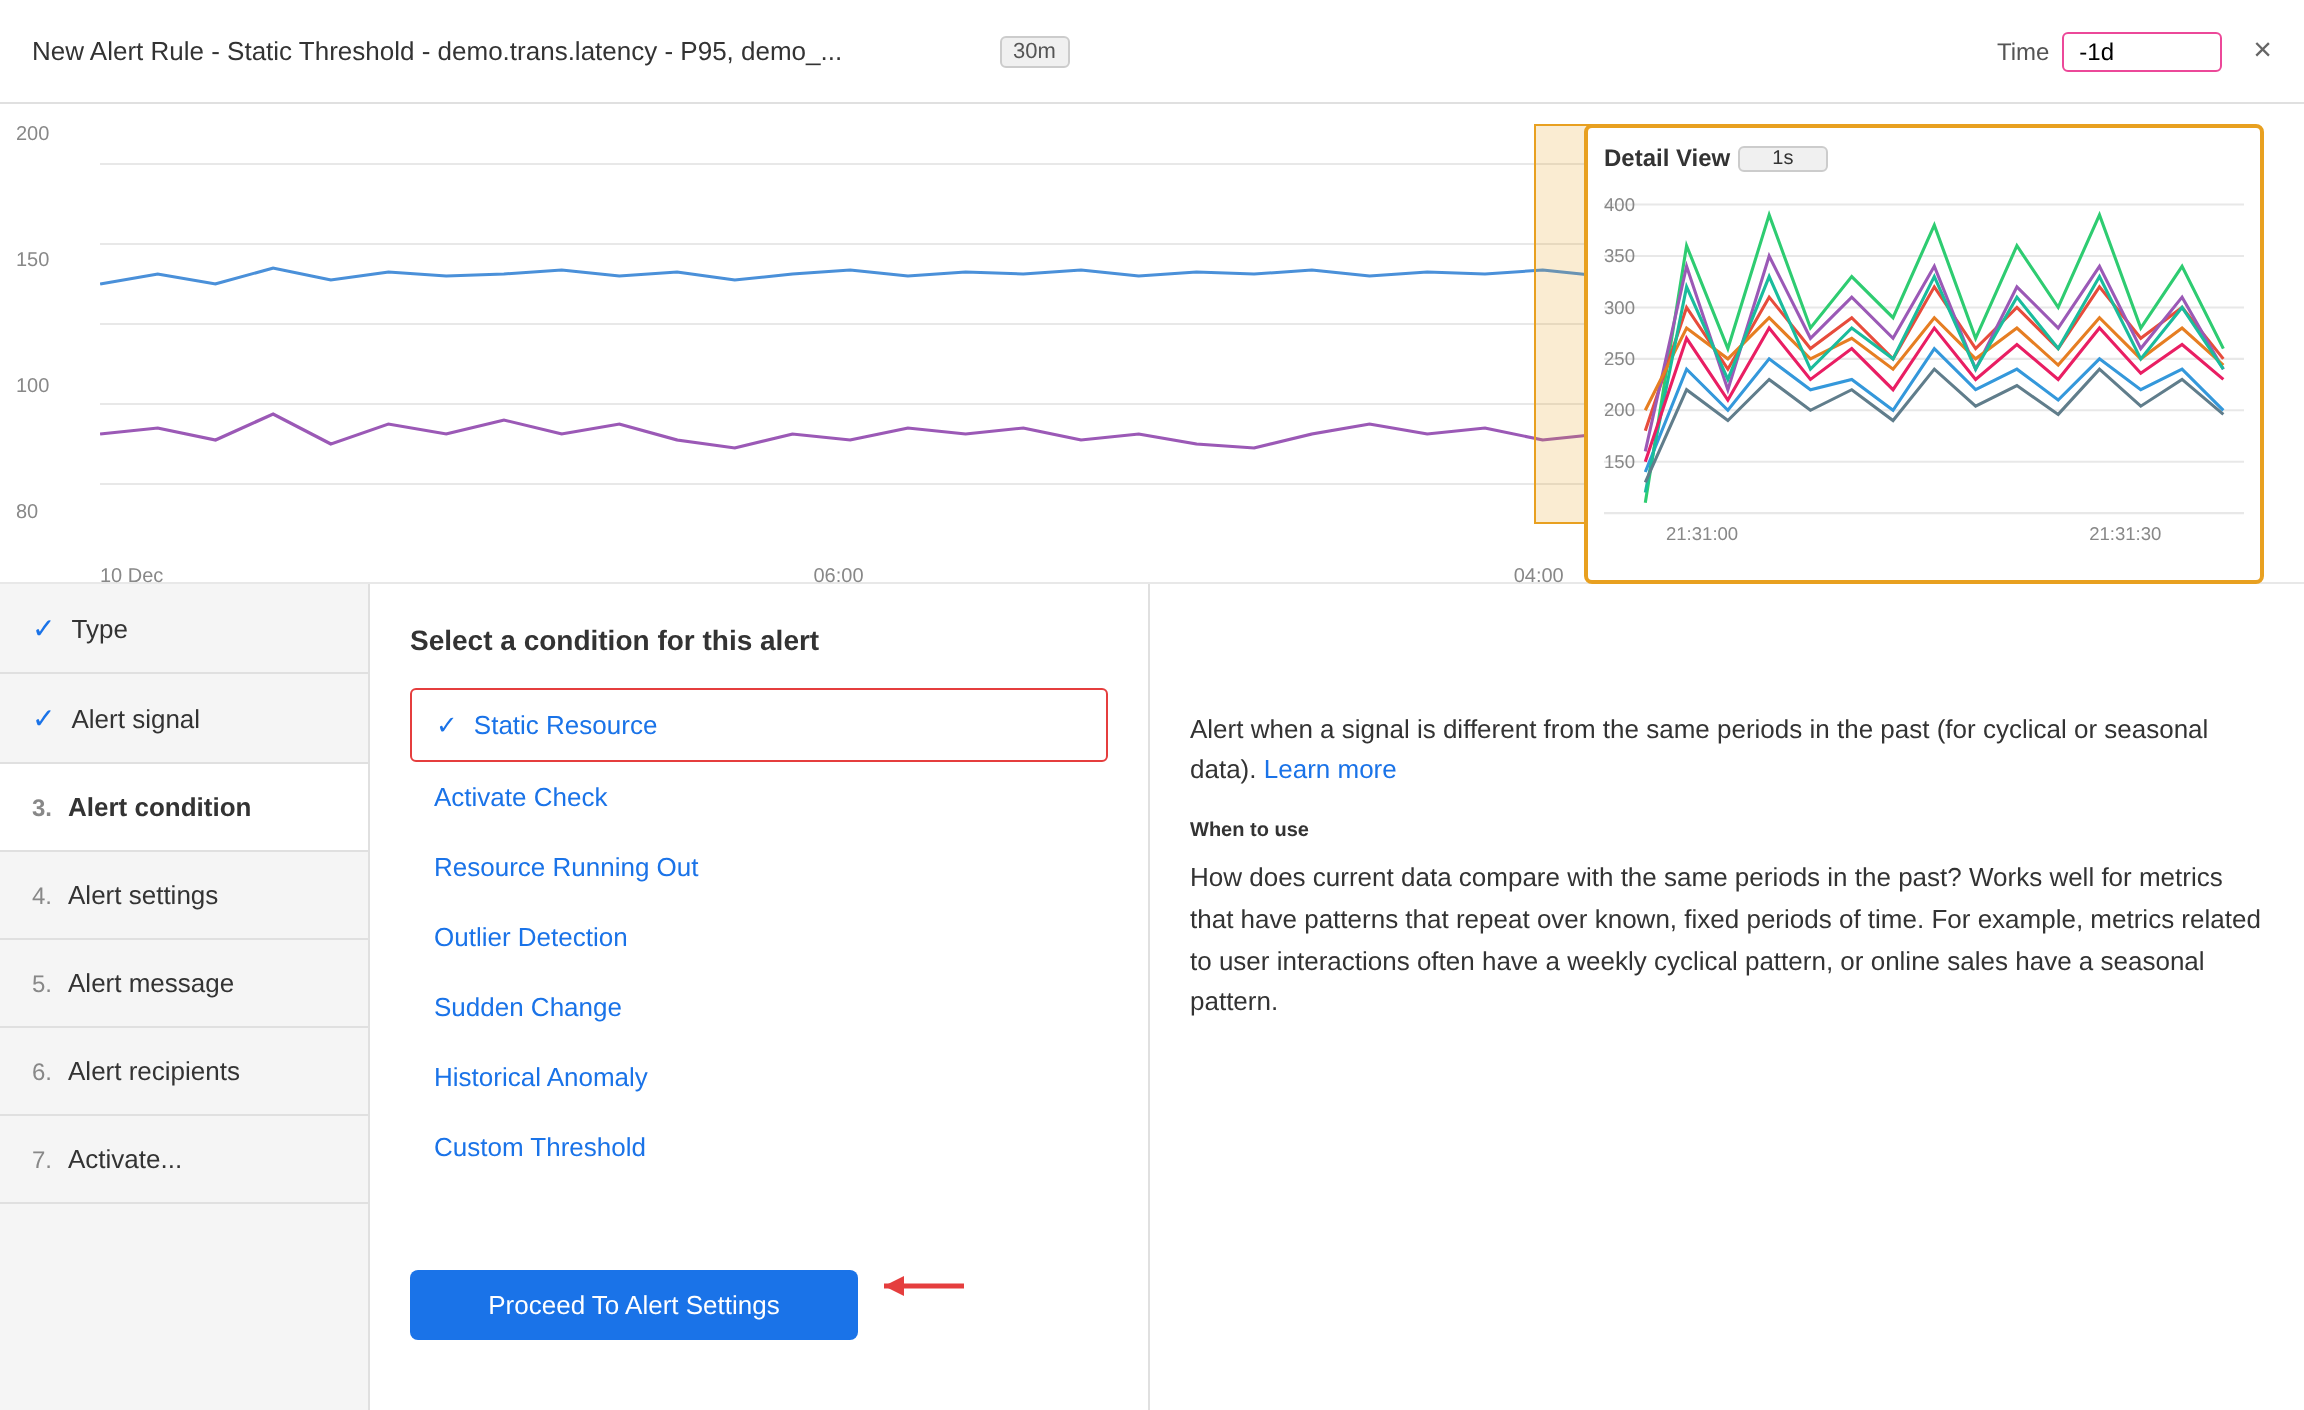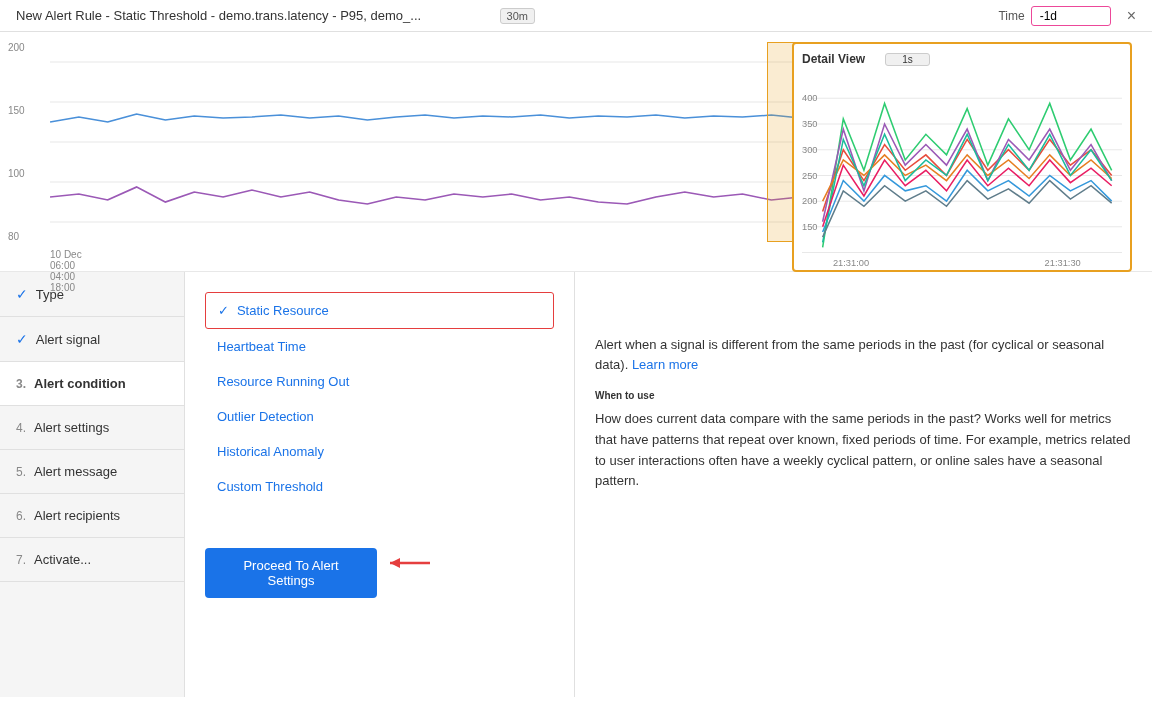--- a/index.html
+++ b/index.html
@@ -1,34 +1,34 @@
 <!DOCTYPE html>
 <html><head>
   <meta charset="utf-8">
   <style>
     * { box-sizing: border-box; margin: 0; padding: 0; }
     body { font-family: -apple-system, BlinkMacSystemFont, 'Segoe UI', sans-serif; font-size: 13px; background: #fff; color: #333; width: 1152px; height: 705px; overflow: hidden; }
 
     
-    .header { display: flex; align-items: center; padding: 8px 16px; border-bottom: 1px solid #e0e0e0; background: #fff; height: 32px; }
+    .header { display: flex; align-items: center; padding: 8px 16px; border-bottom: 1px solid #e0e0e0; background: #fff; height: 52px; }
     .header-title { font-size: 13px; font-weight: 500; color: #333; flex: 1; }
     .header-badge { background: #f0f0f0; border: 1px solid #ccc; border-radius: 3px; padding: 1px 6px; font-size: 11px; color: #555; margin-left: 20px; }
     .header-time-label { font-size: 12px; color: #555; margin-right: 6px; }
     .header-time-input { border: 1px solid #ec4899; border-radius: 3px; padding: 2px 8px; font-size: 12px; width: 80px; }
     .header-close { margin-left: 16px; cursor: pointer; font-size: 16px; color: #666; background: none; border: none; }
 
     
     .chart-area { position: relative; height: 240px; background: #fff; border-bottom: 1px solid #e8e8e8; padding: 10px 20px 30px 50px; }
     .chart-y-labels { position: absolute; left: 8px; top: 10px; height: 200px; display: flex; flex-direction: column; justify-content: space-between; font-size: 10px; color: #888; }
-    .chart-x-labels { display: flex; justify-content: space-between; font-size: 10px; color: #888; margin-top: 4px; padding-left: 0; flex-direction: column; }
+    .chart-x-labels { display: flex; justify-content: space-between; font-size: 10px; color: #888; margin-top: 18px; padding-left: 0; }
     .chart-svg { width: 100%; height: 200px; }
 
     
     .detail-view { position: absolute; right: 20px; top: 10px; width: 340px; height: 230px; border: 2px solid #e8a020; background: #fff; border-radius: 4px; z-index: 10; padding: 8px; }
-    .detail-header { display: flex; align-items: flex-end; gap: 20px; margin-bottom: 22px; }
+    .detail-header { display: flex; align-items: flex-end; gap: 4px; margin-bottom: 6px; }
     .detail-title { font-size: 12px; font-weight: 600; }
     .detail-badge { background: #f0f0f0; border: 1px solid #ccc; border-radius: 3px; padding: 0 16px; font-size: 10px; }
     .detail-svg { width: 100%; height: 180px; }
 
     
     .highlight-box { position: absolute; right: 345px; top: 10px; width: 40px; height: 200px; background: rgba(232, 160, 32, 0.2); border: 1px solid #e8a020; }
 
     
     .main-content { display: flex; height: calc(705px - 40px - 240px); }
 
@@ -39,21 +39,21 @@
     .sidebar-item .step-num { color: #888; font-size: 12px; }
     .sidebar-item .check { color: #1a73e8; font-size: 14px; }
 
     
     .condition-panel { width: 390px; border-right: 1px solid #e0e0e0; padding: 20px; overflow-y: auto; }
     .condition-title { font-size: 14px; font-weight: 600; margin-bottom: 16px; }
     .condition-list { display: flex; flex-direction: column; gap: 0; }
     .condition-item { padding: 10px 12px; cursor: pointer; border-radius: 3px; font-size: 13px; color: #1a73e8; display: flex; align-items: center; gap: 8px; }
     .condition-item.selected { border: 1px solid #e53e3e; background: #fff; color: #1a73e8; }
     .condition-item .cond-check { color: #1a73e8; font-size: 13px; }
-    .proceed-btn { margin-top: 20px; background: #1a73e8; color: #fff; border: none; border-radius: 4px; padding: 10px 20px; font-size: 13px; cursor: pointer; width: 172px; }
+    .proceed-btn { margin-top: 20px; background: #1a73e8; color: #fff; border: none; border-radius: 4px; padding: 10px 20px; font-size: 13px; cursor: pointer; width: 224px; }
 
     
     .desc-panel { flex: 1; padding: 20px; overflow-y: auto; }
     .desc-text { font-size: 13px; color: #333; line-height: 1.5; margin-bottom: 16px; margin-top: 43px; }
     .desc-text a { color: #1a73e8; text-decoration: none; }
     .when-to-use { font-size: 10px; font-weight: 600; margin-bottom: 8px; }
     .when-text { font-size: 13px; color: #333; line-height: 1.6; }
 
     .btn-row { display: flex; align-items: center; margin-top: 24px; }
   </style>
@@ -167,34 +167,38 @@
       <span class="step-num">6.</span>
       <span>Alert recipients</span>
     </div>
     <div class="sidebar-item">
       <span class="step-num">7.</span>
       <span>Activate...</span>
     </div>
   </div>
 
   <div class="condition-panel">
+    <div class="condition-title">Select a condition for this alert</div>
     <div class="condition-list">
 
       <div class="condition-item selected">
         <span class="cond-check">✓</span>
         <span>Static Resource</span>
       </div>
       <div class="condition-item">
-        <span>Heartbeat Time</span>
+        <span>Activate Check</span>
       </div>
       <div class="condition-item">
         <span>Resource Running Out</span>
       </div>
       <div class="condition-item">
         <span>Outlier Detection</span>
+      </div>
+      <div class="condition-item">
+        <span>Sudden Change</span>
       </div>
       <div class="condition-item">
         <span>Historical Anomaly</span>
       </div>
       <div class="condition-item">
         <span>Custom Threshold</span>
       </div>
     </div>
 
     <div class="btn-row">

